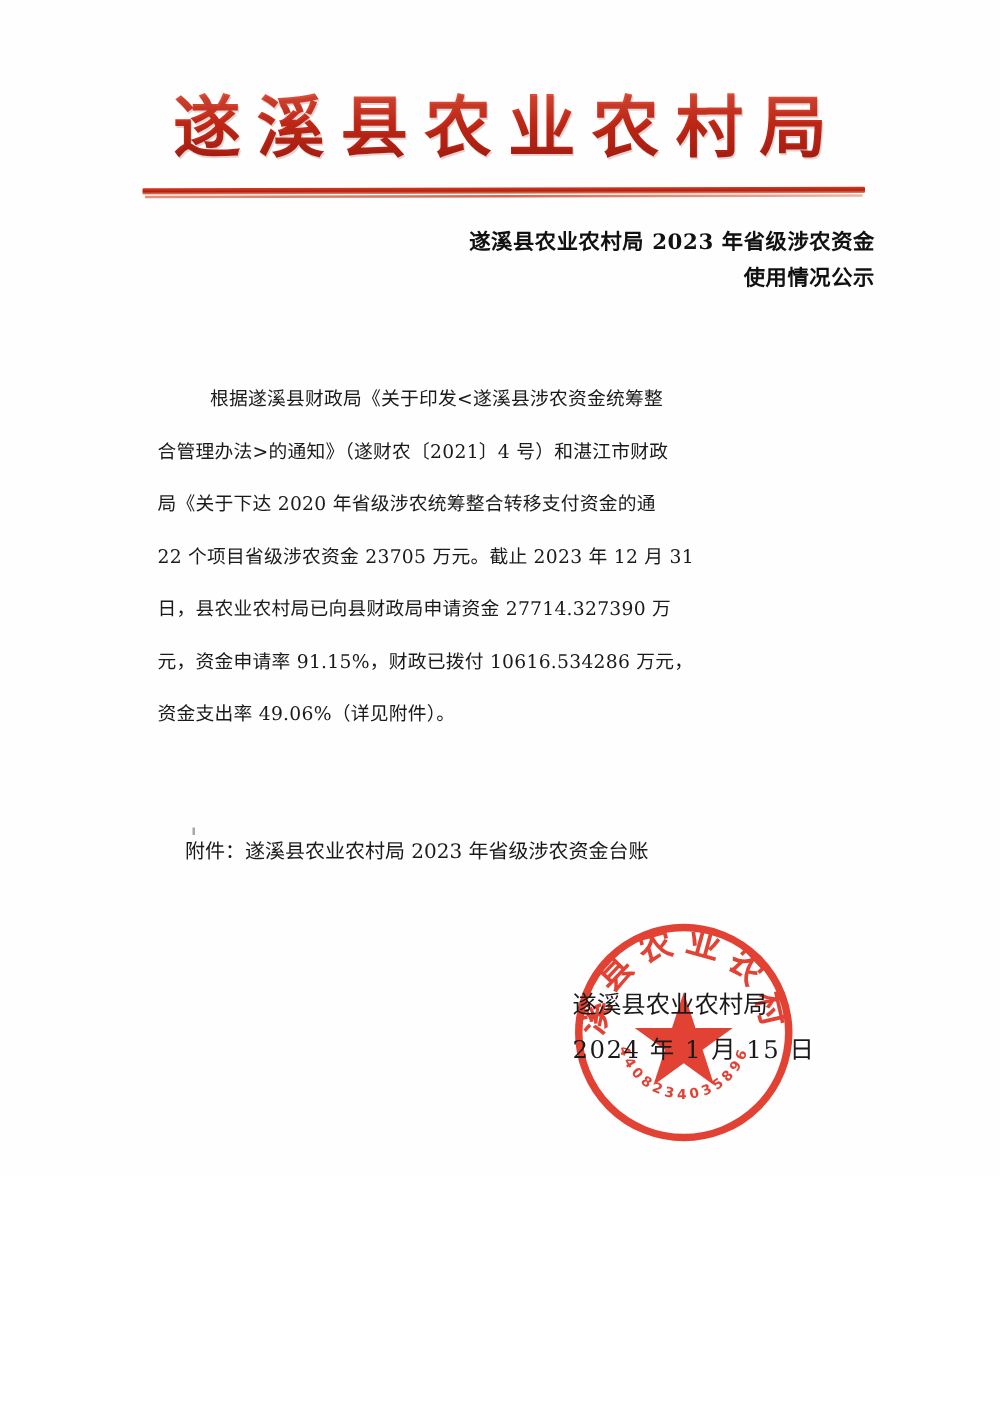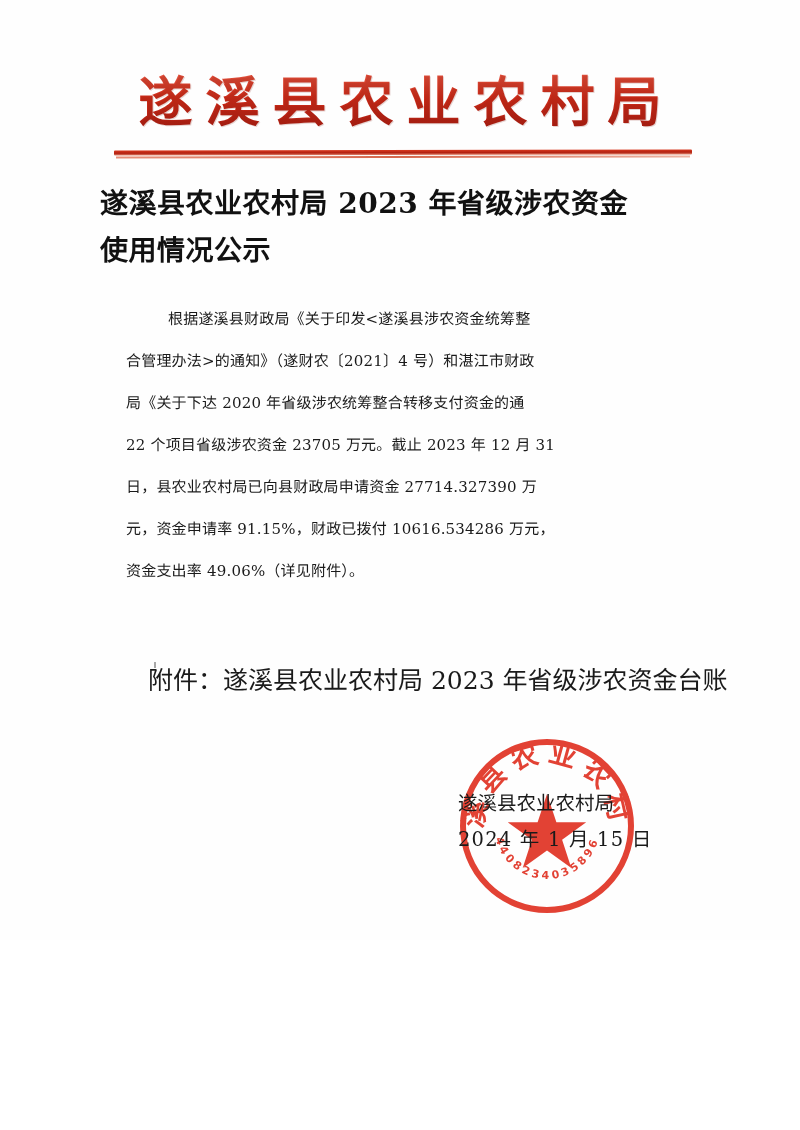--- a/index.html
+++ b/index.html
@@ -64,23 +64,23 @@
     height: 1.5px;
     background: linear-gradient(90deg, #e6907a 0%, #d6674d 50%, #edb5a4 100%);
   }
 
   
   .doc-title {
     position: absolute;
     left: 100px;
     top: 180px;
     width: 600px;
-    text-align: left;
-    font-family: "DejaVu Serif", "Liberation Serif", serif;
-    font-size: 28px;
+    text-align: right;
+    font-family: "DejaVu Serif", "Liberation Serif", serif;
+    font-size: 17px;
     font-weight: 700;
     color: #111111;
     line-height: 1.68;
     letter-spacing: 0.5px;
   }
   .doc-title .ln { display: block; }
 
   
   .body-text {
     position: absolute;
@@ -98,21 +98,21 @@
   .body-line { display: block; white-space: nowrap; }
   .body-line.indent { text-indent: 42px; }
 
   
   .attachment {
     position: absolute;
     left: 126px;
     top: 664px;
     width: 560px;
     font-family: "DejaVu Serif", "Liberation Serif", serif;
-    font-size: 25px;
+    font-size: 16px;
     color: #1a1a1a;
     line-height: 34px;
     white-space: nowrap;
     text-indent: 22px;
   }
   .speck {
     position: absolute;
     left: 154px;
     top: 662px;
     width: 2px;

